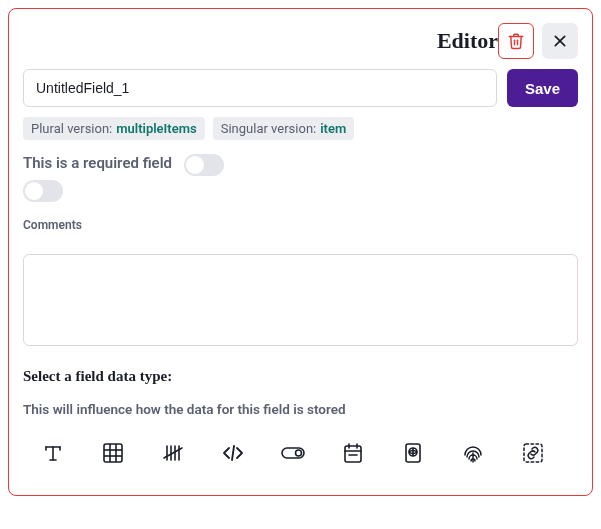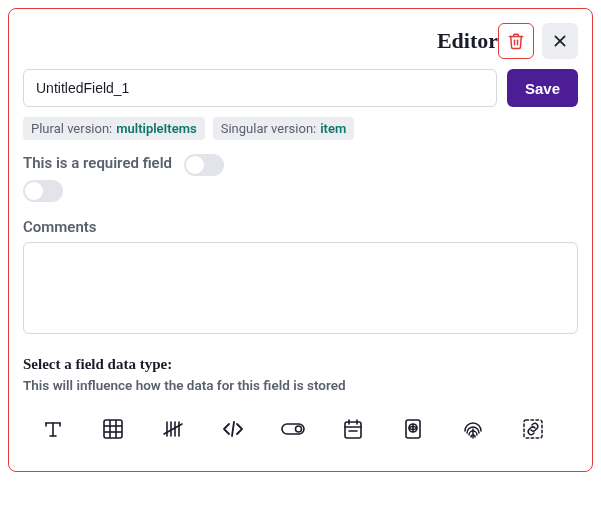--- a/index.html
+++ b/index.html
@@ -123,24 +123,24 @@
   }
   .toggle::after {
     content: "";
     position: absolute;
     top: 2px; left: 2px;
     width: 18px; height: 18px;
     background: #ffffff;
     border-radius: 50%;
   }
   .comments-label {
-    font-size: 15px;
+    font-size: 12px;
     font-weight: 600;
     color: #5b6070;
-    margin: 16px 0 6px 0;
+    margin: 16px 0 22px 0;
   }
   .comments-area {
     width: 100%;
     height: 92px;
     border: 1px solid #d6d8de;
     border-radius: 6px;
     resize: none;
     padding: 8px;
     font-size: 14px;
     font-family: inherit;
@@ -150,21 +150,21 @@
     font-size: 15px;
     font-weight: 700;
     color: #1a1d29;
     margin-top: 18px;
     font-family: Liberation Serif, serif;
   }
   .dt-subheading {
     font-size: 13.5px;
     color: #5b6070;
     font-weight: 600;
-    margin-top: 4px;
+    margin-top: 16px;
     margin-bottom: 18px;
   }
   .dt-icons {
     display: flex;
     gap: 32px;
     padding: 4px 16px 10px 16px;
   }
   .dt-icon {
     width: 28px;
     height: 28px;

